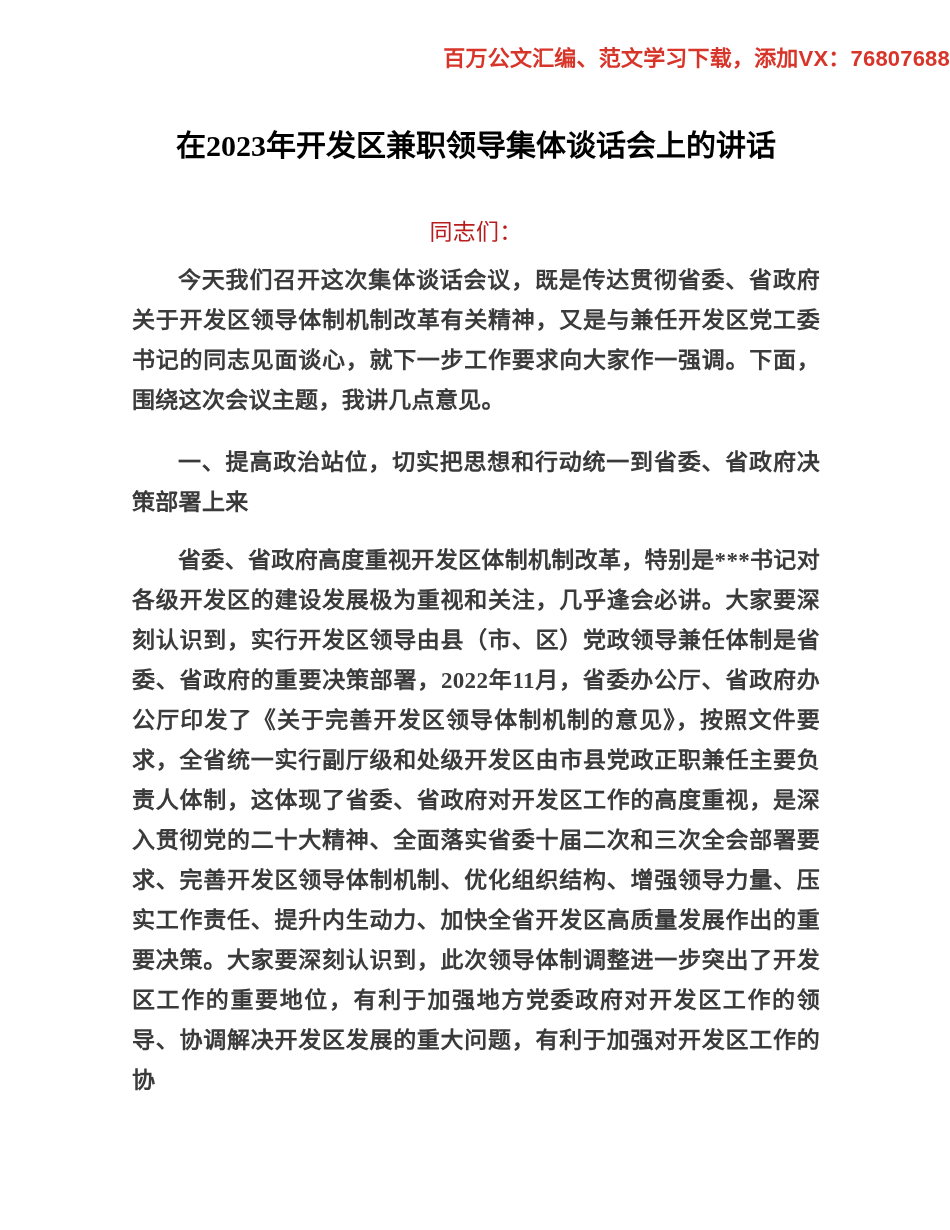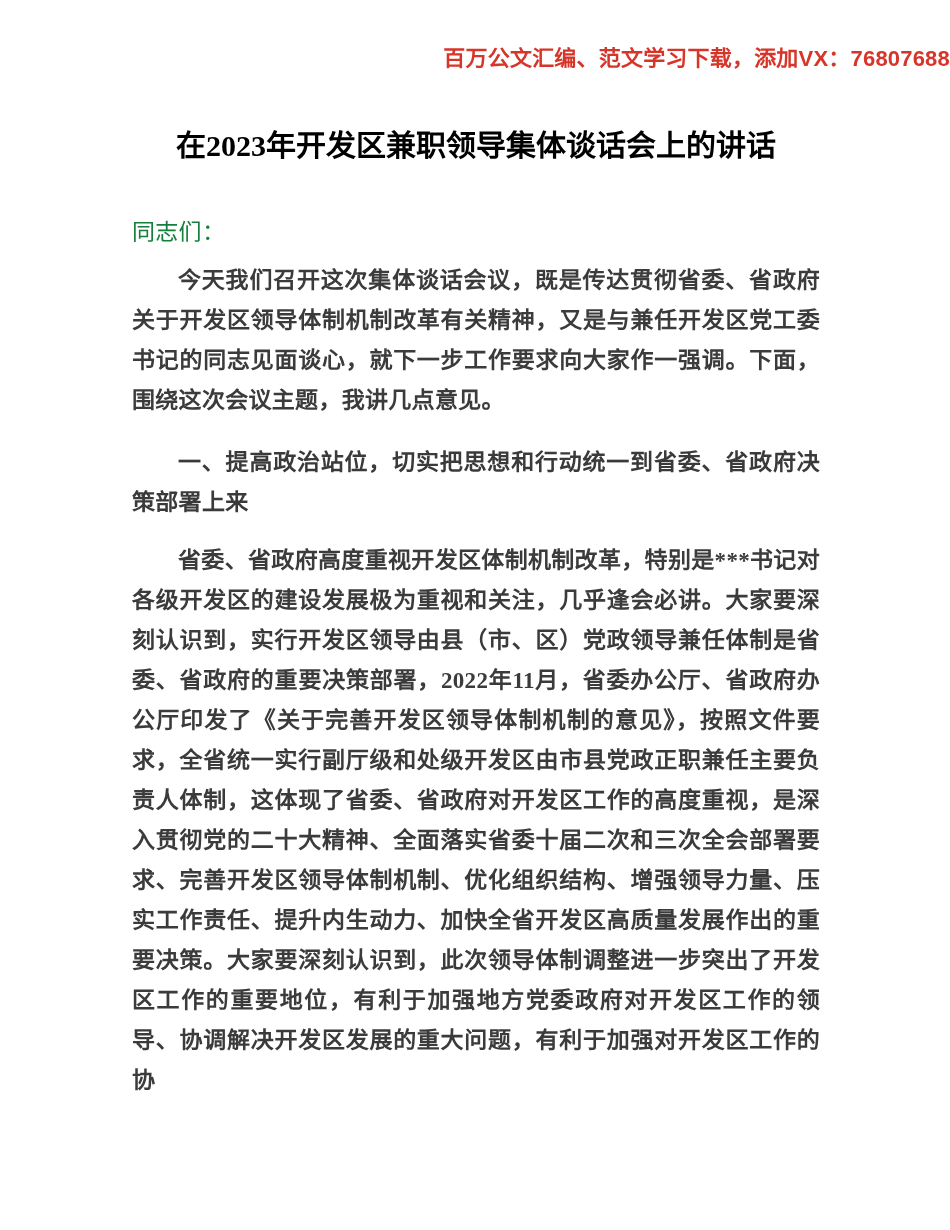--- a/index.html
+++ b/index.html
@@ -57,24 +57,24 @@
     font-family: "Liberation Serif", "DejaVu Serif", serif;
     font-weight: 700;
     font-size: 30px;
     line-height: 46px;
     letter-spacing: 0px;
   }
 
   .salutation {
     margin: 0;
     padding: 0;
-    color: #15803d;
+    color: #b91c1c;
     font-size: 23px;
     line-height: 40px;
-    text-align: left;
+    text-align: center;
     letter-spacing: 0.3px;
     font-family: Liberation Serif, serif;
   }
 
   .body-para {
     margin: 0;
     padding: 0;
     color: #3b3b3b;
     font-size: 23px;
     line-height: 40px;

